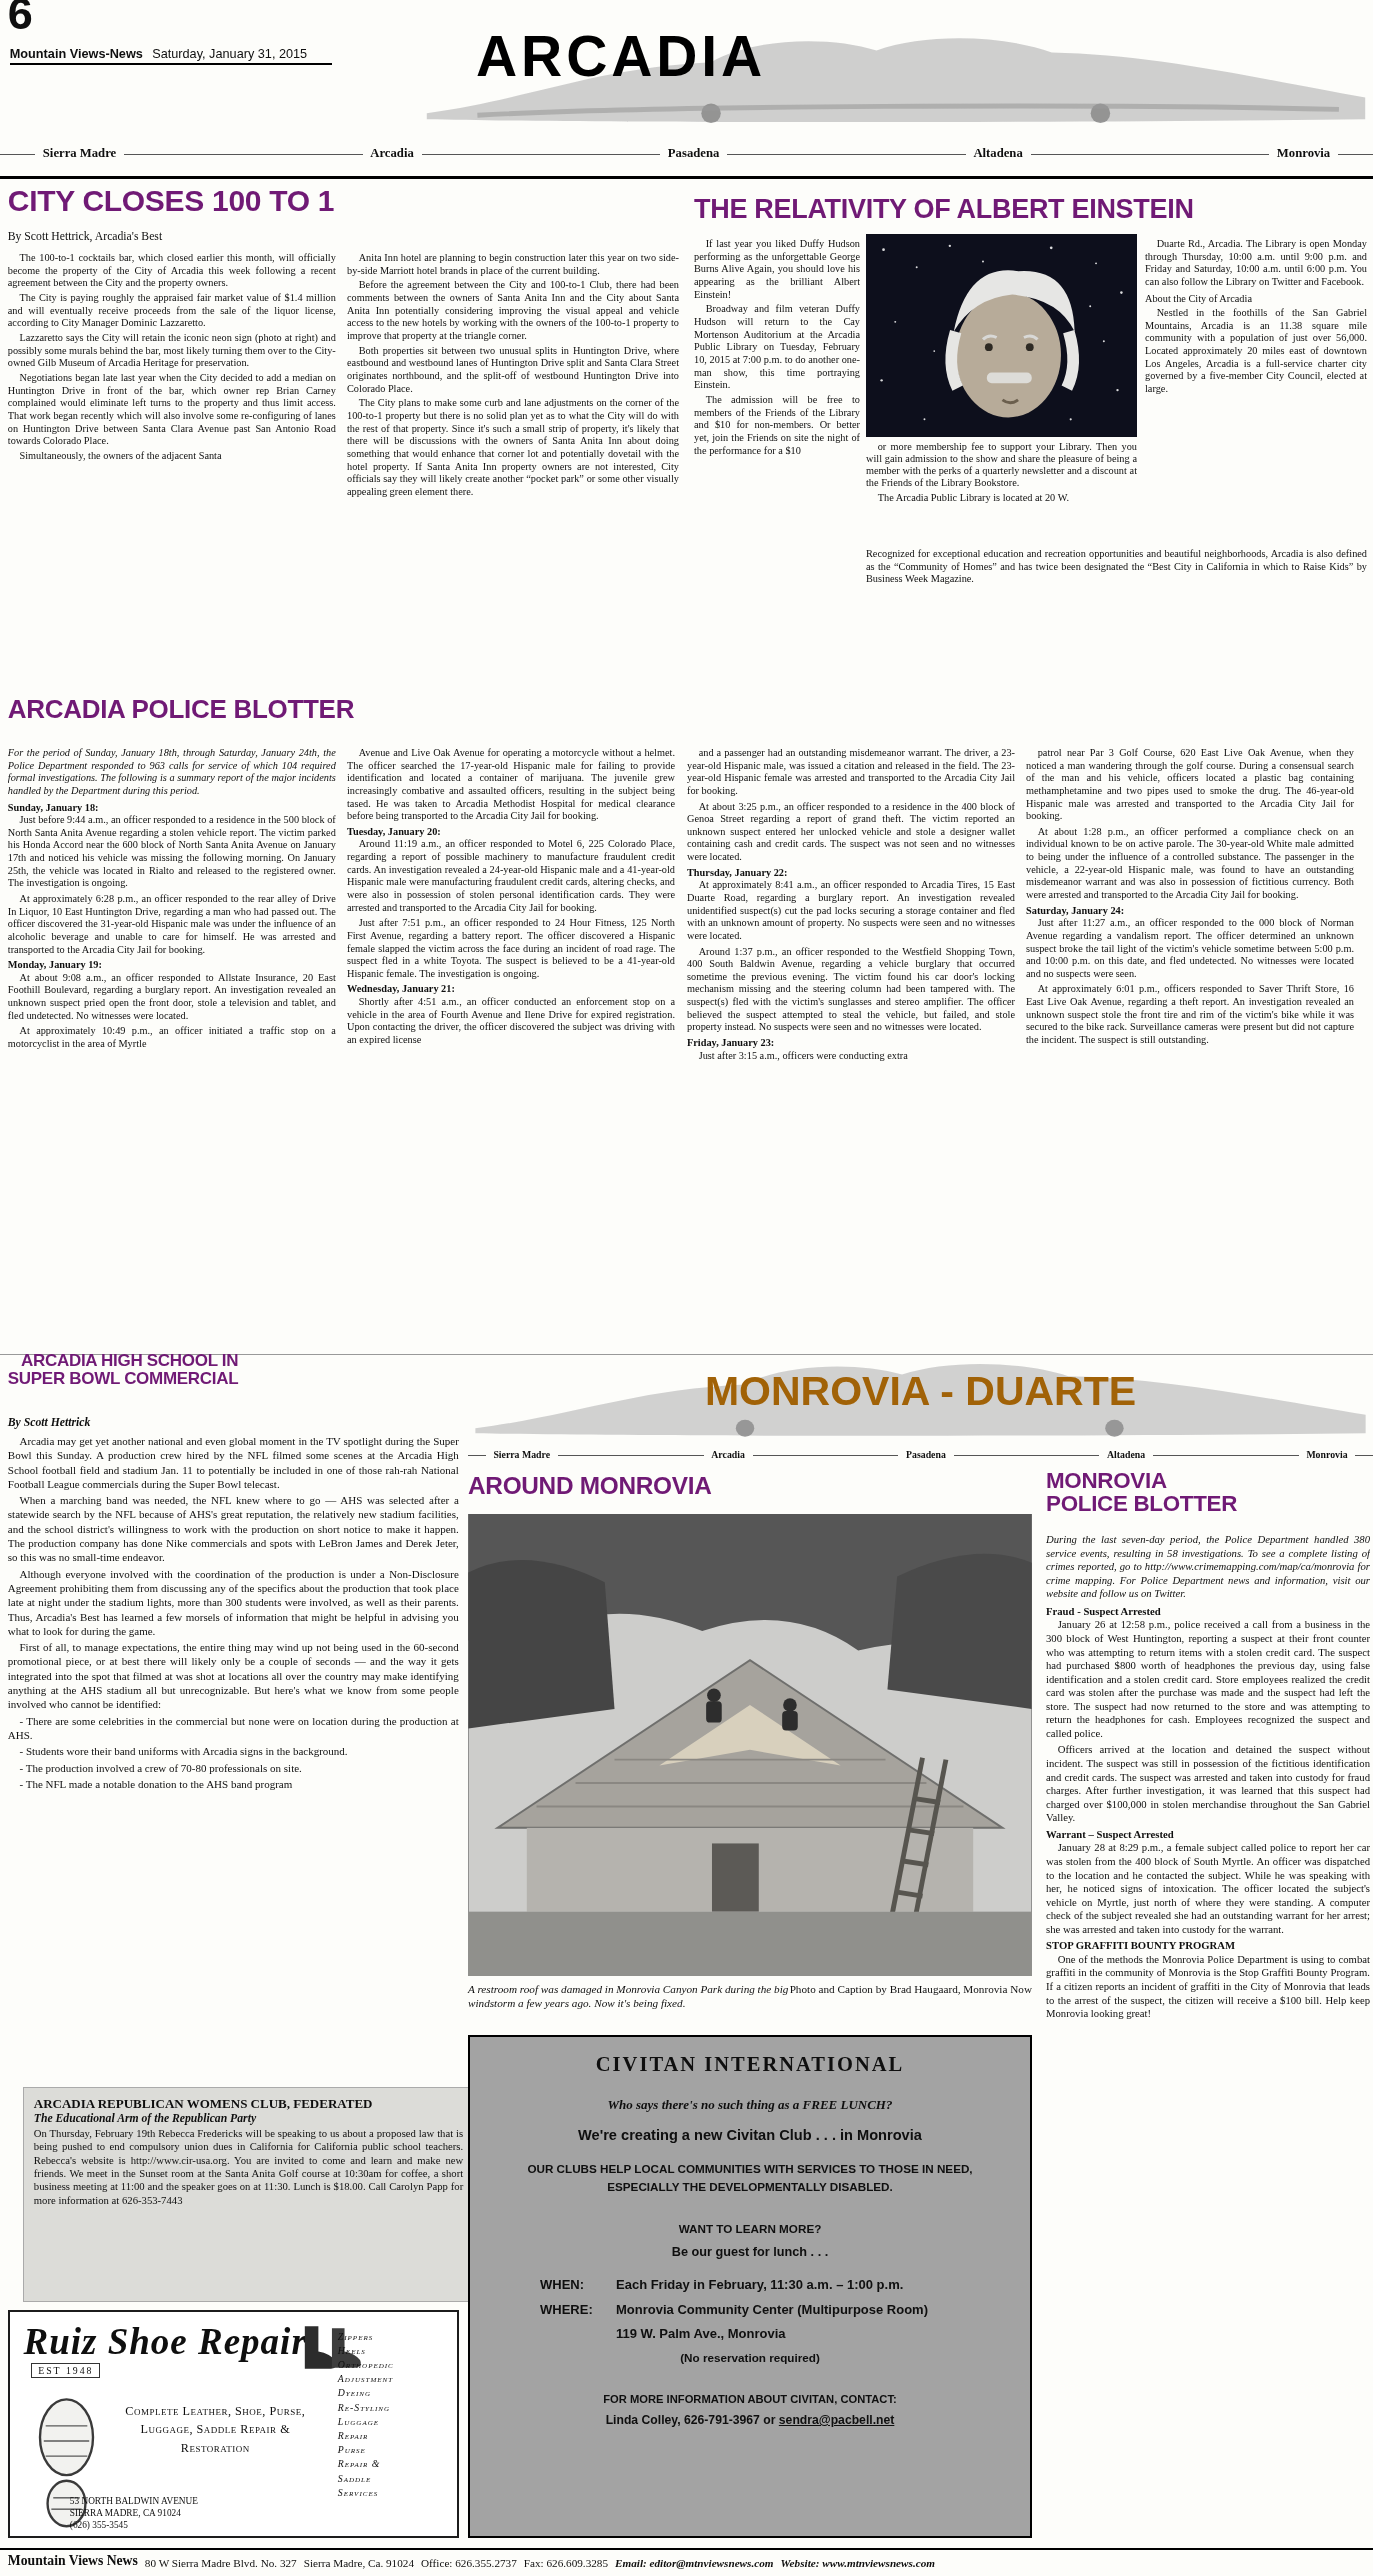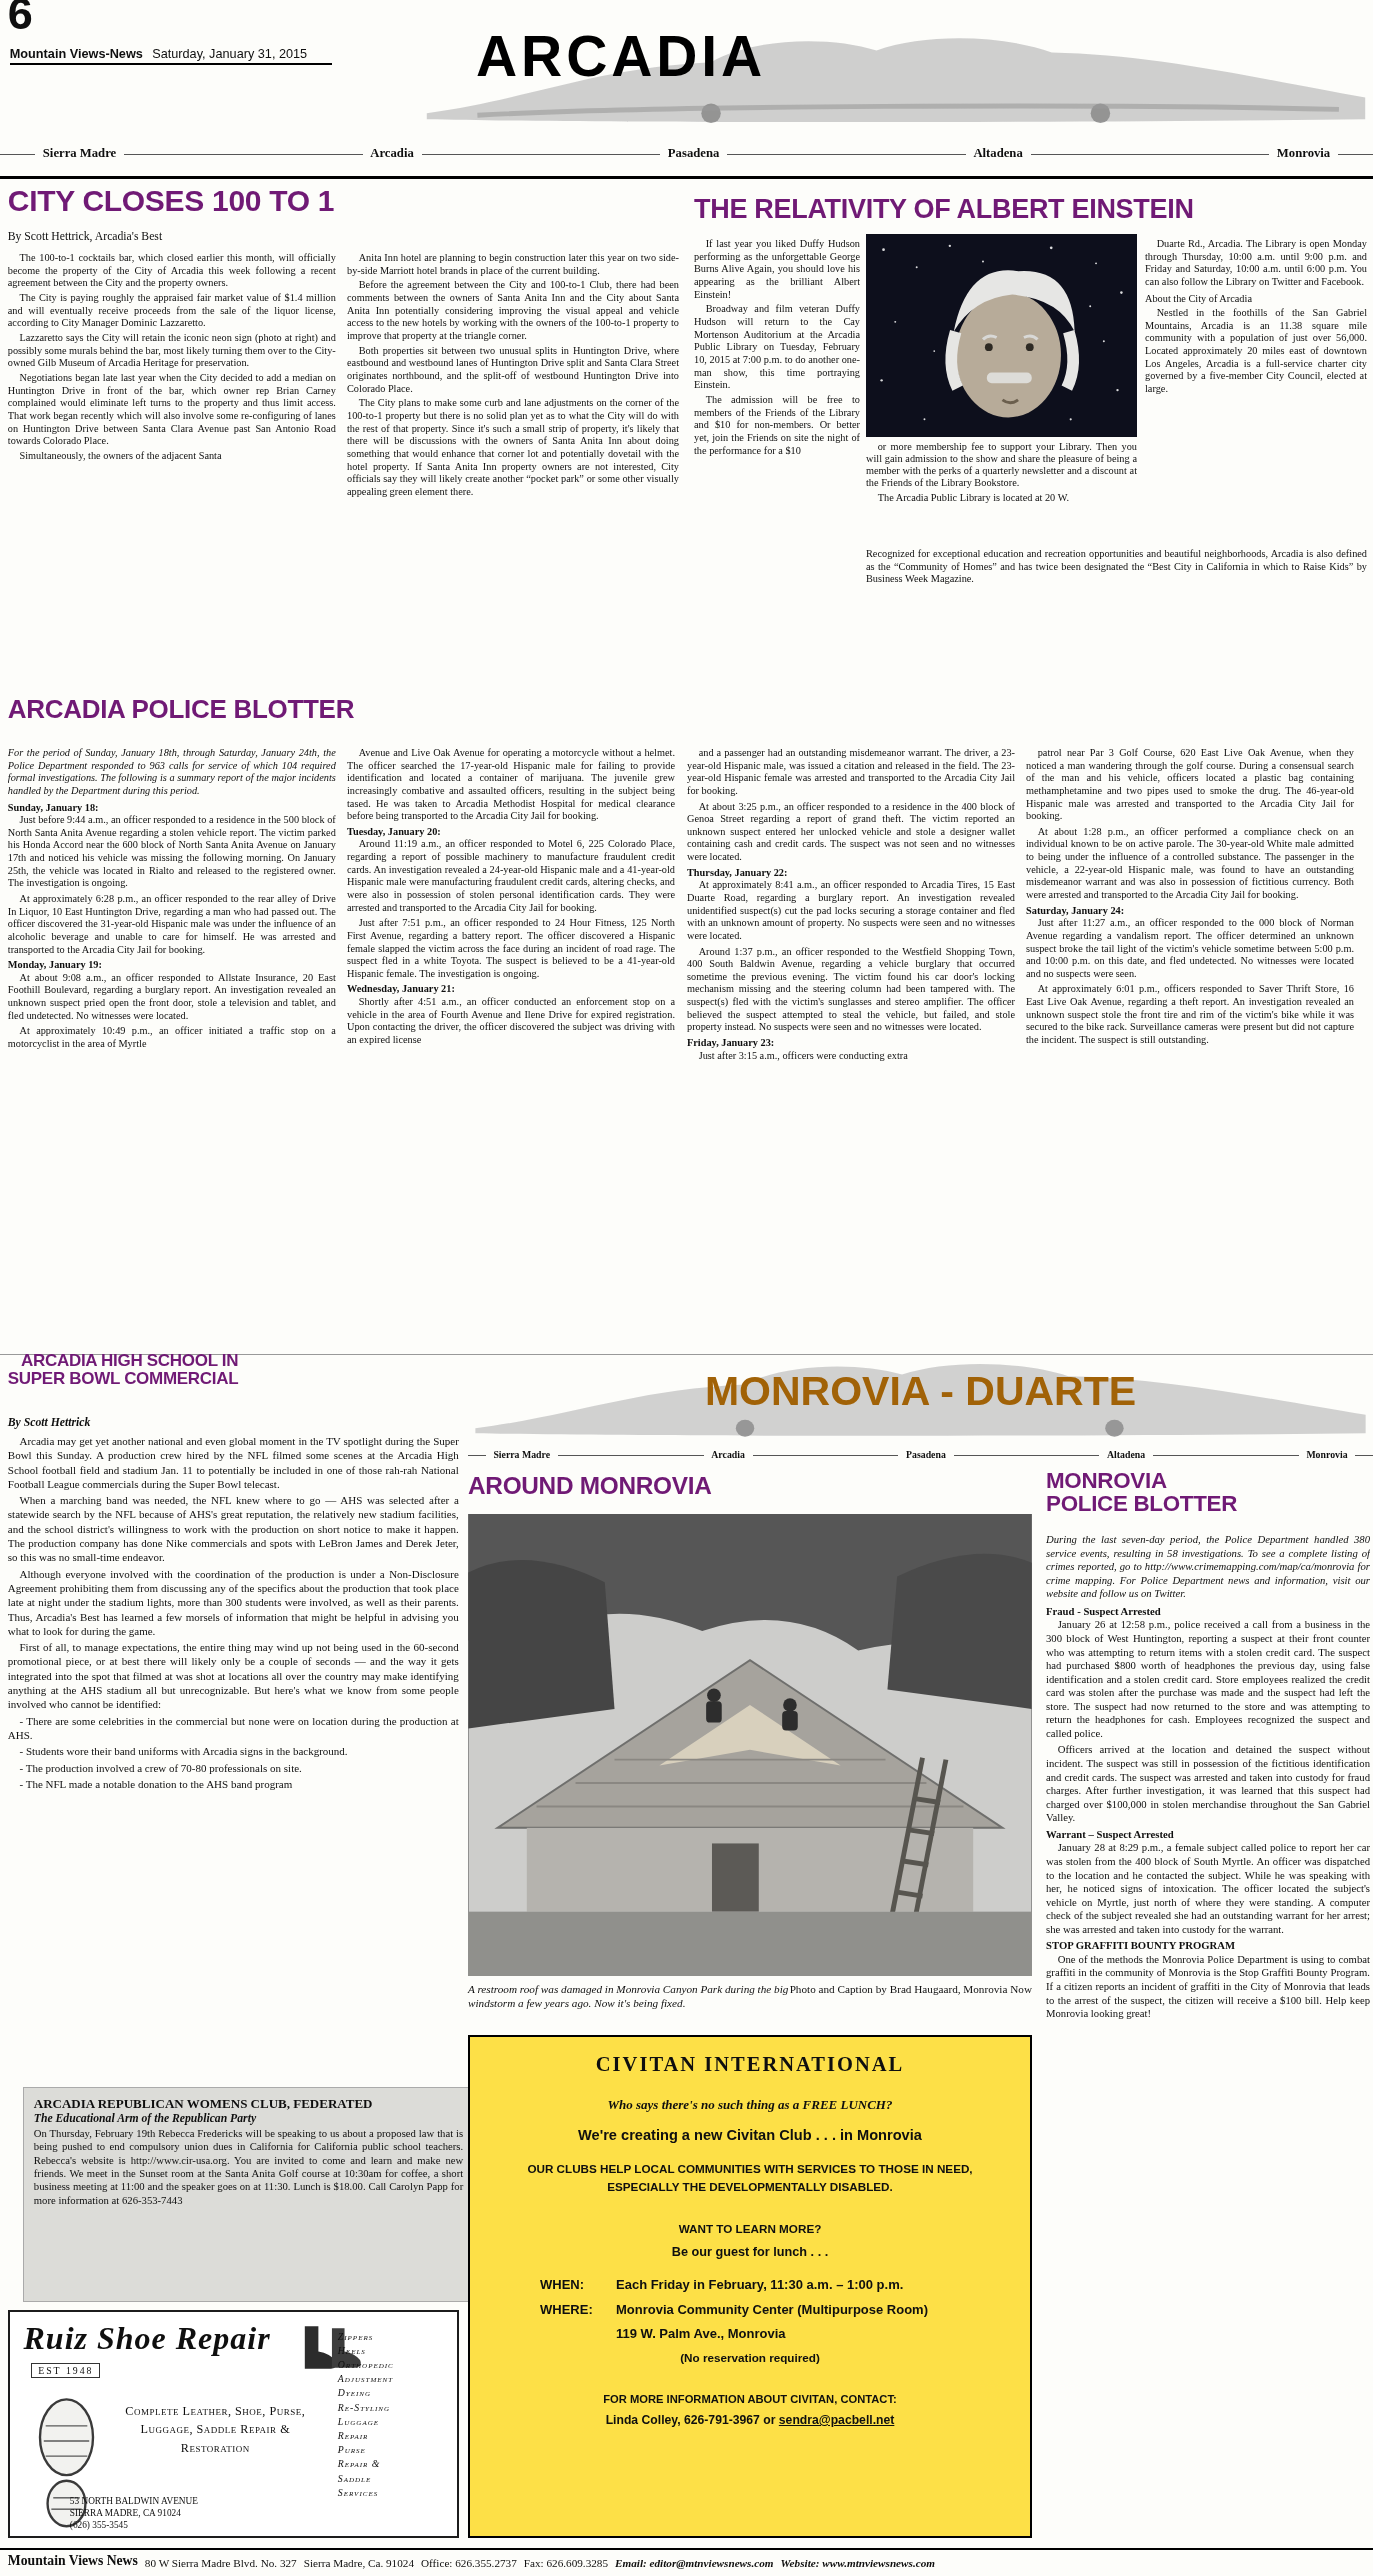--- a/index.html
+++ b/index.html
@@ -40,31 +40,31 @@
 
   .banner-title { position:absolute; left:0; right:0; top:15.6px; text-align:center;
                   font-weight:700; font-size:41px; letter-spacing:0; color:#a16207; }
 
   .rep-box { background:#dcdcd8; border:1px solid #aaa; padding:7.8px 9.8px; }
   .rep-title { font-weight:700; font-size:13px; }
   .rep-sub { font-style:italic; font-weight:700; font-size:11.7px; margin-bottom:2px; }
   .rep-body { font-size:10.7px; line-height:1.25; text-align:justify; }
 
   .ruiz { border:2.9px solid #1c1c1c; background:#fff; }
-  .ruiz-name { position:absolute; left:13.7px; top:7.8px; font-size:32px; font-style:italic;
+  .ruiz-name { position:absolute; left:13.7px; top:7.8px; font-size:37px; font-style:italic;
                font-weight:700; letter-spacing:1px; }
   .ruiz-est { position:absolute; left:21.5px; top:51px; font-size:9.8px; letter-spacing:2px;
               border:1px solid #333; padding:1px 5.9px; }
   .ruiz-services-main { position:absolute; left:115px; top:90px; width:181px; text-align:center;
               font-size:12.2px; letter-spacing:0.5px; line-height:1.5; font-variant:small-caps; }
   .ruiz-addr { position:absolute; left:60px; top:183px; font-size:9.3px; line-height:1.3; }
   .ruiz-list { position:absolute; left:328px; top:17.6px; width:109px; font-size:9.8px;
                font-style:italic; line-height:1.45; letter-spacing:1px; font-variant:small-caps; }
 
-  .civitan { border:2px solid #000; background:#fde047; text-align:center; padding:15.6px 25px; }
+  .civitan { border:2px solid #000; background:#a3a3a3; text-align:center; padding:15.6px 25px; }
   .civ-title { font-size:20.5px; letter-spacing:2px; font-weight:700; margin-bottom:21.5px; }
   .civ-tagline { font-size:13px; font-weight:700; font-style:italic; margin-bottom:13.7px; }
   .civ-line2 { font-size:14.6px; font-weight:700; font-family:"Liberation Sans",sans-serif; margin-bottom:17.6px; }
   .civ-mission { font-size:11.7px; font-weight:700; font-family:"Liberation Sans",sans-serif;
                  line-height:1.5; margin-bottom:27px; }
   .civ-learn { font-size:11.7px; font-weight:700; font-family:"Liberation Sans",sans-serif; margin-bottom:9.8px; }
   .civ-guest { font-size:12.7px; font-weight:700; font-family:"Liberation Sans",sans-serif; margin-bottom:17.6px; }
   .civ-row { display:flex; text-align:left; font-size:13px; font-weight:700;
              font-family:"Liberation Sans",sans-serif; margin:0 0 9.8px 45px; }
   .civ-row .lbl { width:76px; }

